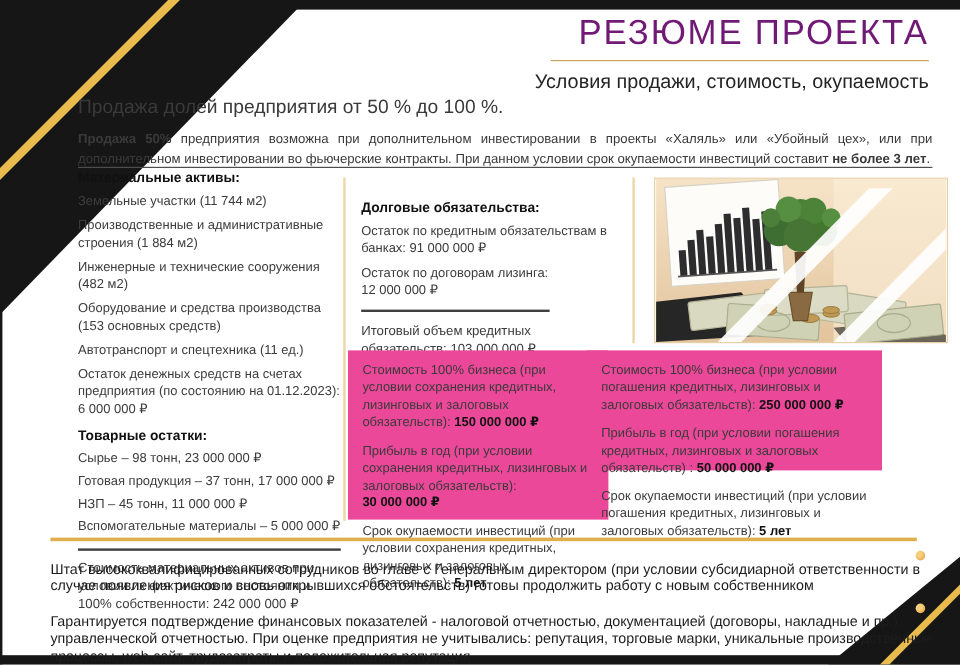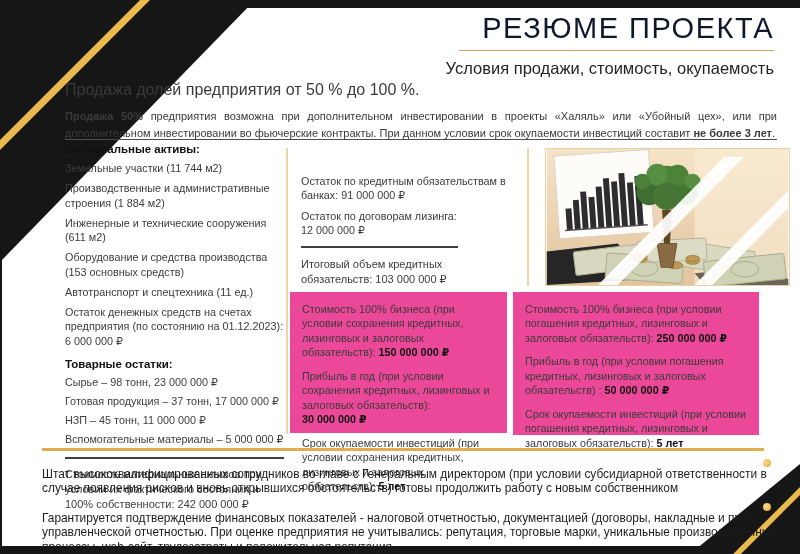--- a/index.html
+++ b/index.html
@@ -6,21 +6,21 @@
   .slide{position:relative;width:800px;height:554px;background:#ffffff;overflow:hidden;
          font-family:"Liberation Sans","DejaVu Sans",sans-serif;color:#2e2e2e;}
   
   .bar-top{position:absolute;left:0;top:0;width:800px;height:8px;background:#161616;}
   .bar-bottom{position:absolute;left:0;top:546px;width:800px;height:8px;background:#161616;}
   .strip-left{position:absolute;left:0;top:0;width:2px;height:554px;background:#161616;}
   .corner-tl{position:absolute;left:0;top:0;}
   .corner-br{position:absolute;right:0;bottom:0;}
   
   .header{position:absolute;right:26px;top:12px;width:330px;text-align:right;}
-  .title{font-size:29px;font-weight:500;letter-spacing:1.5px;color:#0f172a;white-space:nowrap;}
+  .title{font-size:29px;font-weight:500;letter-spacing:1.5px;color:#701a75;white-space:nowrap;}
   .title-rule{margin-top:5px;border-top:1.5px solid #c9a35b;width:315px;margin-left:auto;}
   .subtitle{margin-top:8px;font-size:16.5px;color:#242424;white-space:nowrap;}
   
   .sale{position:absolute;left:65px;top:74px;width:712px;}
   .sale h3{margin:0;font-size:11.5px;font-weight:bold;color:#111;}
   .sale .range{margin:7px 0 0 0;font-size:16px;color:#3a3a3a;}
   .sale .para{margin:9px 0 0 0;font-size:11px;line-height:1.5;text-align:justify;color:#3a3a3a;}
   .sep-full{position:absolute;left:65px;top:139px;width:712px;border-top:1px solid #4d4d4d;}
   
   .col1{position:absolute;left:65px;top:143px;width:219px;}
@@ -33,21 +33,21 @@
   .vdiv1{position:absolute;left:286px;top:148px;width:2px;height:286px;background:#ecd6a6;}
   .vdiv2{position:absolute;left:527px;top:148px;width:2px;height:138px;background:#ecd6a6;}
   .col2{position:absolute;left:301px;top:168px;width:212px;}
   .col2 .rule-dark{width:157px;margin-top:9px;}
   .col2 .total{margin-top:9px;}
   
   .photo{position:absolute;left:545px;top:148px;width:245px;height:138px;border:1px solid #e7cfa6;box-sizing:border-box;}
   
   .vbox{position:absolute;top:292px;background:#ec4899;box-sizing:border-box;padding:10px 12px 6px 12px;}
   .vbox.a{left:290px;width:217px;height:141px;}
-  .vbox.b{left:513px;width:246px;height:143px;}
+  .vbox.b{left:489px;width:246px;height:100px;}
   .vbox p{margin:0 0 9px 0;font-size:10.8px;line-height:1.34;color:#3a3a3a;}
   .vbox b{color:#111;}
   
   .gold-rule{position:absolute;left:42px;top:448px;width:722px;height:2.5px;background:#dfaf4d;}
   .bullets{position:absolute;left:42px;top:456px;width:738px;}
   .bullet-row{display:flex;align-items:flex-end;margin-bottom:4px;flex-direction:column;}
   .dot{flex:0 0 auto;width:8px;height:8px;border-radius:50%;
        background:radial-gradient(circle at 35% 35%, #f6cf7e 0 30%, #e3962c 100%);margin:3px 9px 0 0;}
   .bullet-text{font-size:11.9px;line-height:1.21;color:#1d1d1d;}
 </style>
@@ -79,37 +79,38 @@
   <div class="sale">
     <p class="range">Продажа долей предприятия от 50 % до 100 %.</p>
     <p class="para"><b>Продажа 50%</b><span> предприятия возможна при дополнительном инвестировании в проекты «Халяль» или «Убойный цех», или при дополнительном инвестировании во фьючерские контракты. При данном условии срок окупаемости инвестиций составит </span><b>не более 3 лет</b><span>.</span></p>
   </div>
   <div class="sep-full"></div>
 
   <div class="col1">
     <h3>Материальные активы:</h3>
     <p class="item">Земельные участки (11&nbsp;744 м2)</p>
     <p class="item">Производственные и административные строения (1&nbsp;884 м2)</p>
-    <p class="item">Инженерные и технические сооружения (611 м2)</p>
+    <p class="item">Инженерные и технические сооружения (482 м2)</p>
     <p class="item">Оборудование и средства производства (153 основных средств)</p>
     <p class="item">Автотранспорт и спецтехника (11 ед.)</p>
     <p class="item">Остаток денежных средств на счетах предприятия (по состоянию на 01.12.2023): 6&nbsp;000&nbsp;000&nbsp;₽</p>
     <h3 class="inv-h">Товарные остатки:</h3>
     <p class="inv-item">Сырье – 98 тонн, 23&nbsp;000&nbsp;000&nbsp;₽</p>
     <p class="inv-item">Готовая продукция – 37 тонн, 17&nbsp;000&nbsp;000&nbsp;₽</p>
     <p class="inv-item">НЗП – 45 тонн, 11&nbsp;000&nbsp;000&nbsp;₽</p>
     <p class="inv-item">Вспомогательные материалы – 5&nbsp;000&nbsp;000&nbsp;₽</p>
     <div class="rule-dark"></div>
     <p class="total">Стоимость материальных активов при условии их фактического состояния и 100% собственности: 242&nbsp;000&nbsp;000&nbsp;₽</p>
   </div>
 
   <div class="vdiv1"></div>
   <div class="vdiv2"></div>
 
   <div class="col2">
+    <h3>Долговые обязательства:</h3>
     <p class="item">Остаток по кредитным обязательствам в банках: 91&nbsp;000&nbsp;000&nbsp;₽</p>
     <p class="item">Остаток по договорам лизинга: 12&nbsp;000&nbsp;000&nbsp;₽</p>
     <div class="rule-dark"></div>
     <p class="total">Итоговый объем кредитных обязательств: 103&nbsp;000&nbsp;000&nbsp;₽</p>
   </div>
 
   <svg class="photo" viewBox="0 0 245 138">
     <defs>
       <linearGradient id="bg" x1="0" y1="0" x2="0" y2="1">
         <stop offset="0" stop-color="#f6e3c6"></stop>

